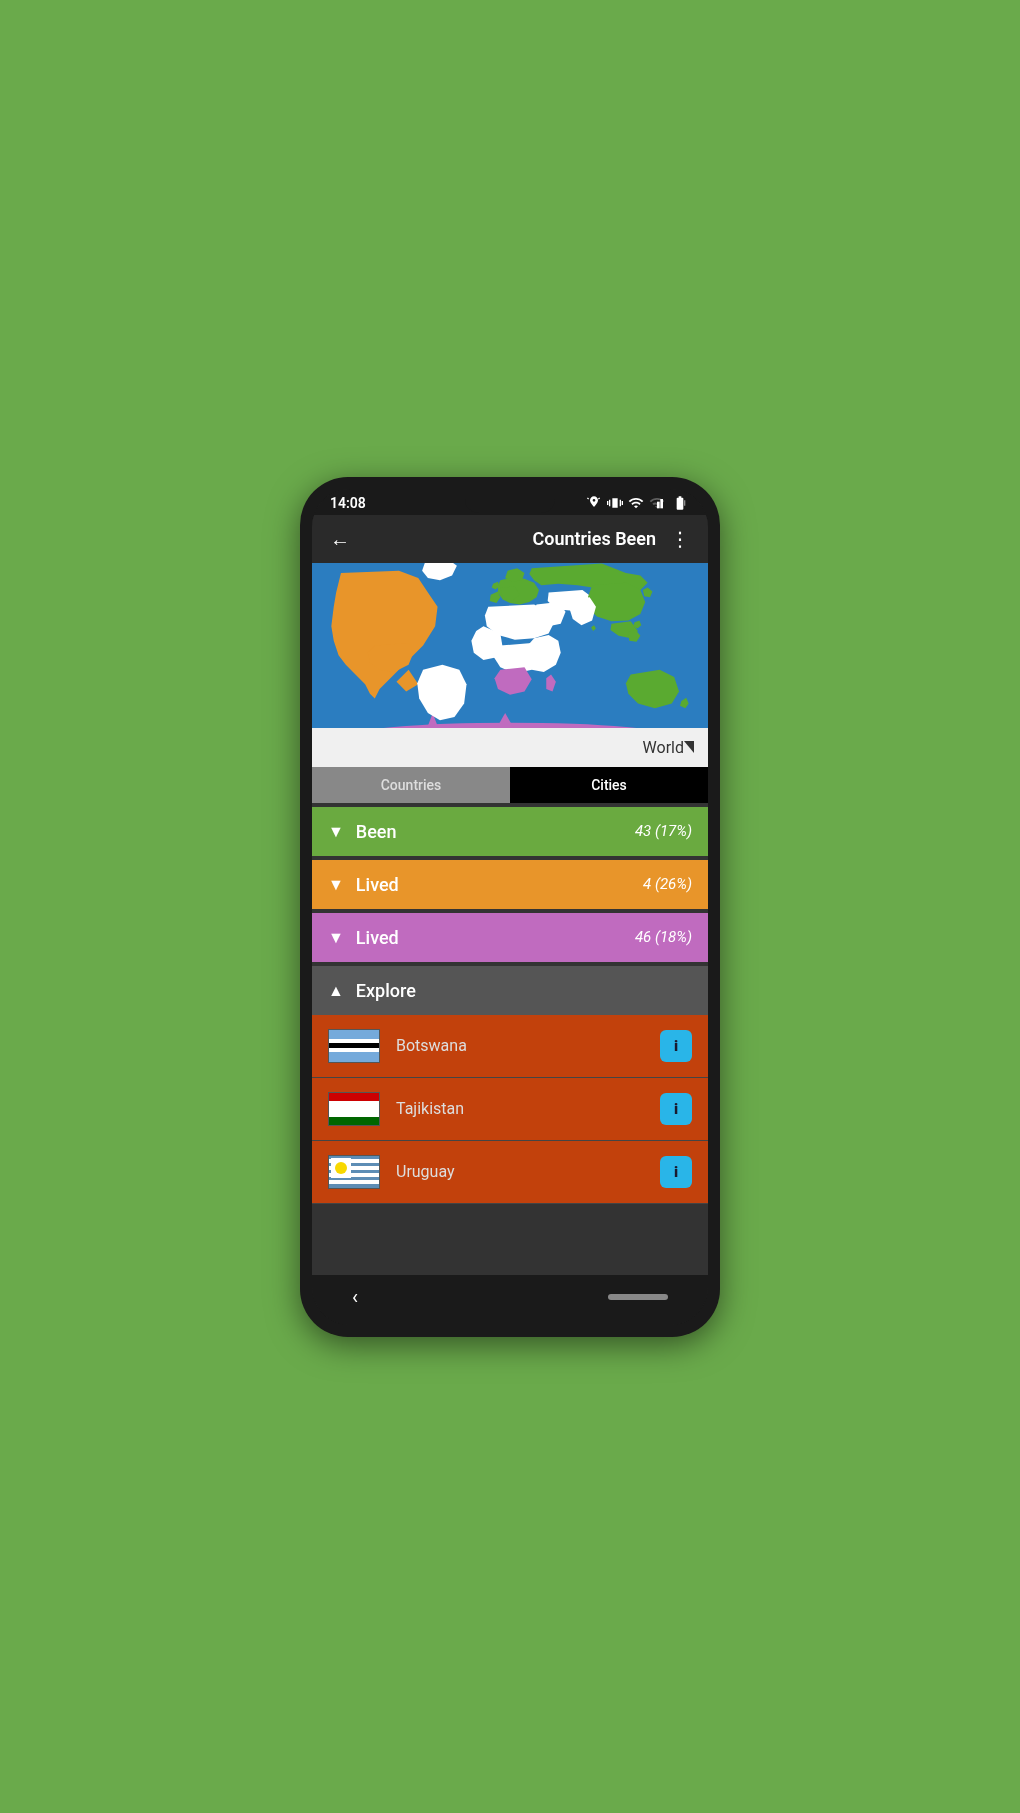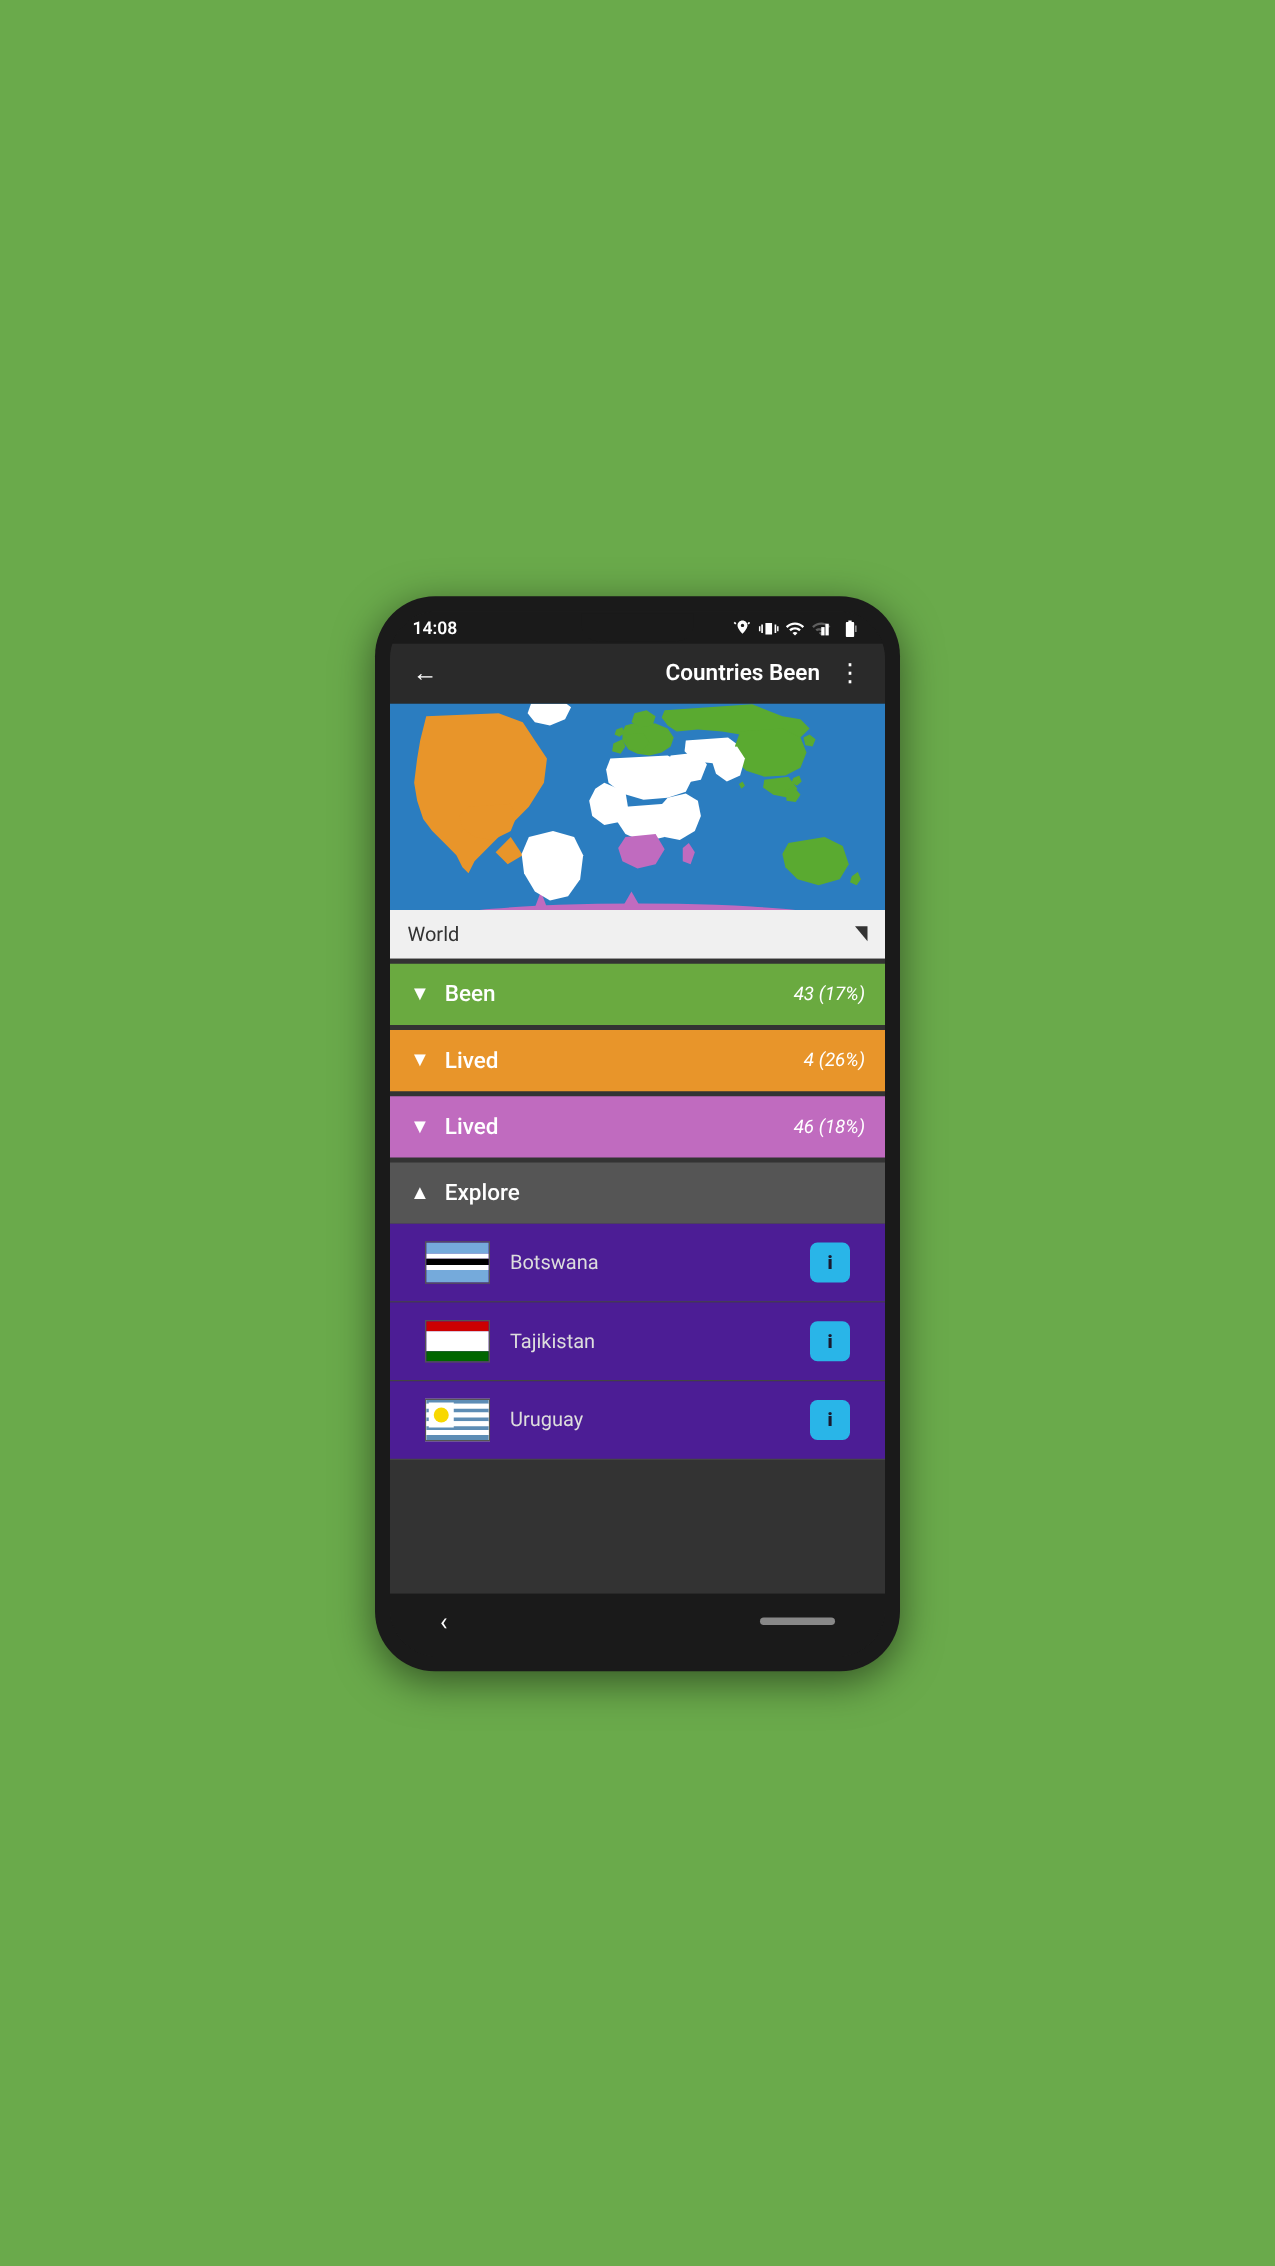--- a/index.html
+++ b/index.html
@@ -106,21 +106,21 @@
       display: flex;
       align-items: center;
       justify-content: space-between;
       padding: 10px 14px;
       flex-shrink: 0;
     }
     .world-selector-text {
       font-size: 16px;
       color: #333;
       flex: 1;
-      text-align: left;
+      text-align: right;
     }
     .world-selector-arrow {
       width: 0;
       height: 0;
       border-left: 10px solid transparent;
       border-top: 12px solid #333;
     }
     
     .tab-bar {
       display: flex;
@@ -173,22 +173,22 @@
     }
     .category-count {
       color: white;
       font-size: 15px;
       font-style: italic;
     }
     
     .country-item {
       display: flex;
       align-items: center;
-      padding: 14px 28px;
-      background: #4c1d95;
+      padding: 14px 16px;
+      background: #c2410c;
       border-bottom: 1px solid #444;
     }
     .flag {
       width: 52px;
       height: 34px;
       margin-right: 16px;
       flex-shrink: 0;
       border: 1px solid #555;
       overflow: hidden;
       display: flex;
@@ -353,20 +353,28 @@
 
         <path d="M668 152 L678 148 L682 158 L674 165 L665 160 Z" fill="#5aaa30"></path>
       </svg>
     </div>
 
     <div class="world-selector">
       <span class="world-selector-text">World</span>
       <div class="world-selector-arrow"></div>
     </div>
 
+    <div class="tab-bar">
+      <div class="tab-item inactive">
+        <span>Countries</span>
+      </div>
+      <div class="tab-item active">
+        <span>Cities</span>
+      </div>
+    </div>
 
     <div class="content-scroll">
 
       <div class="category-row been">
         <span class="category-chevron">▼</span>
         <span class="category-label">Been</span>
         <span class="category-count">43 (17%)</span>
       </div>
 
       <div class="category-row lived">

